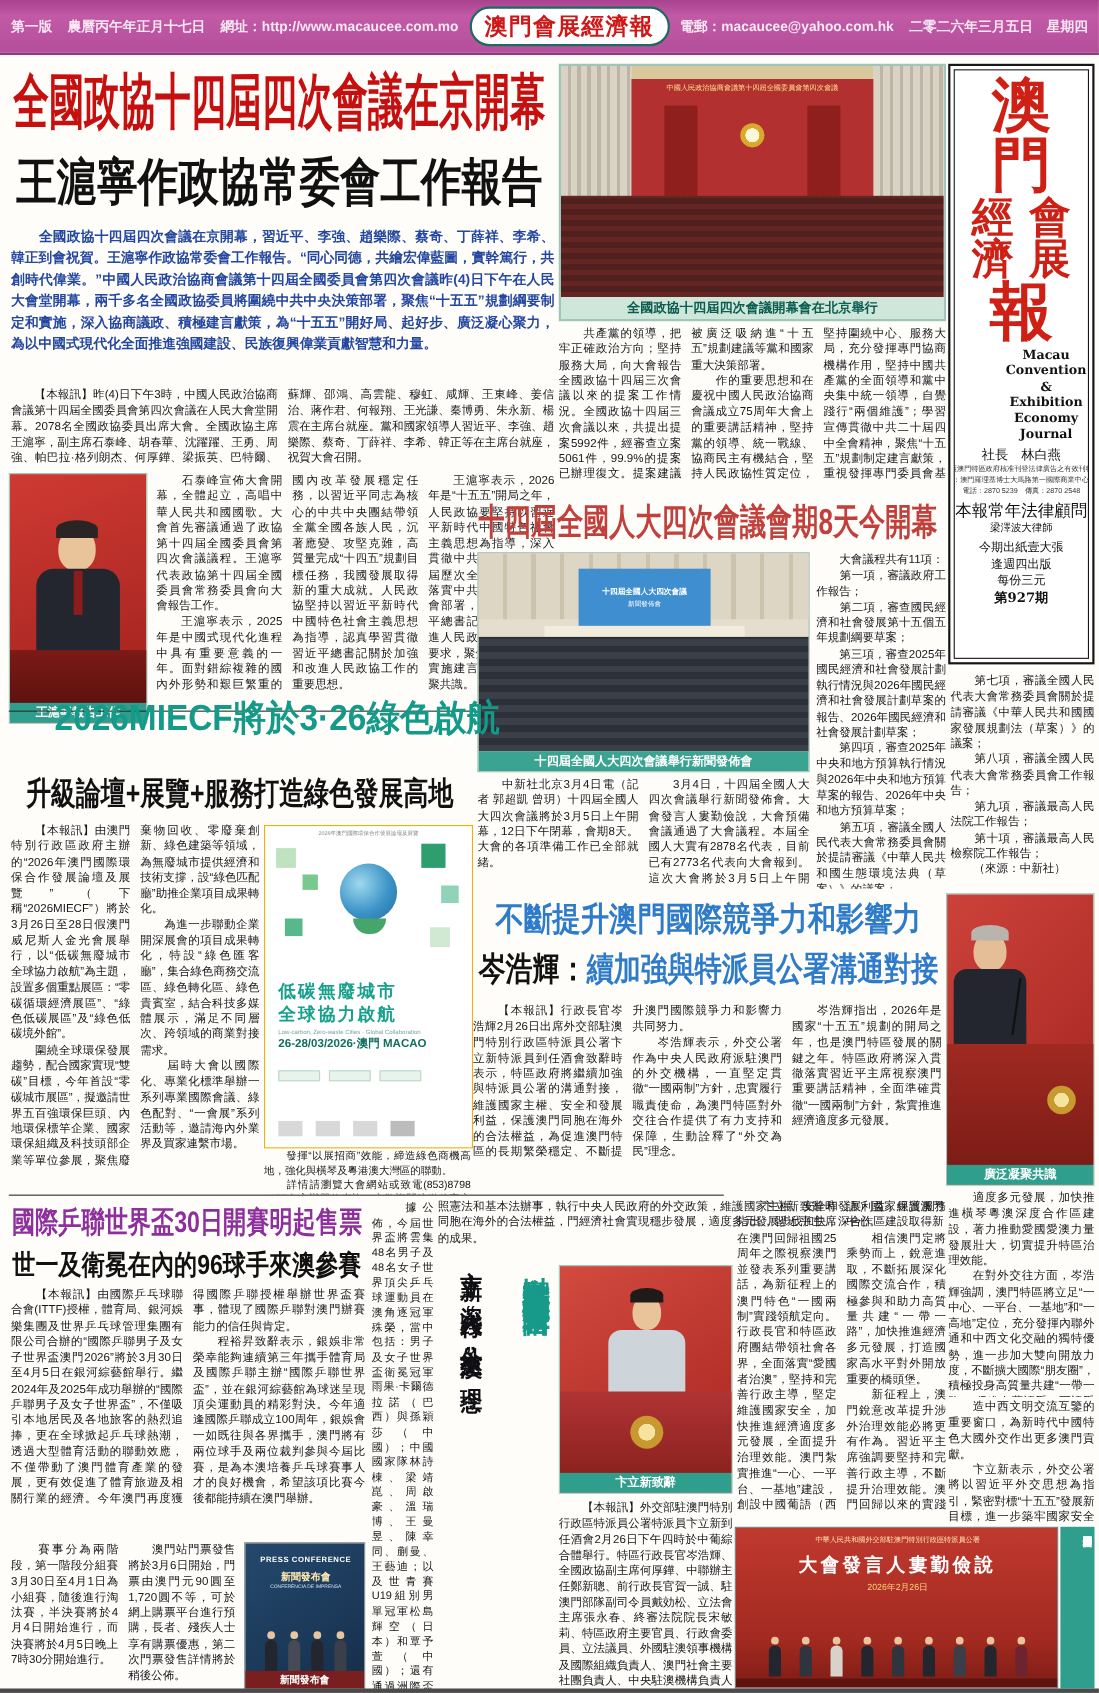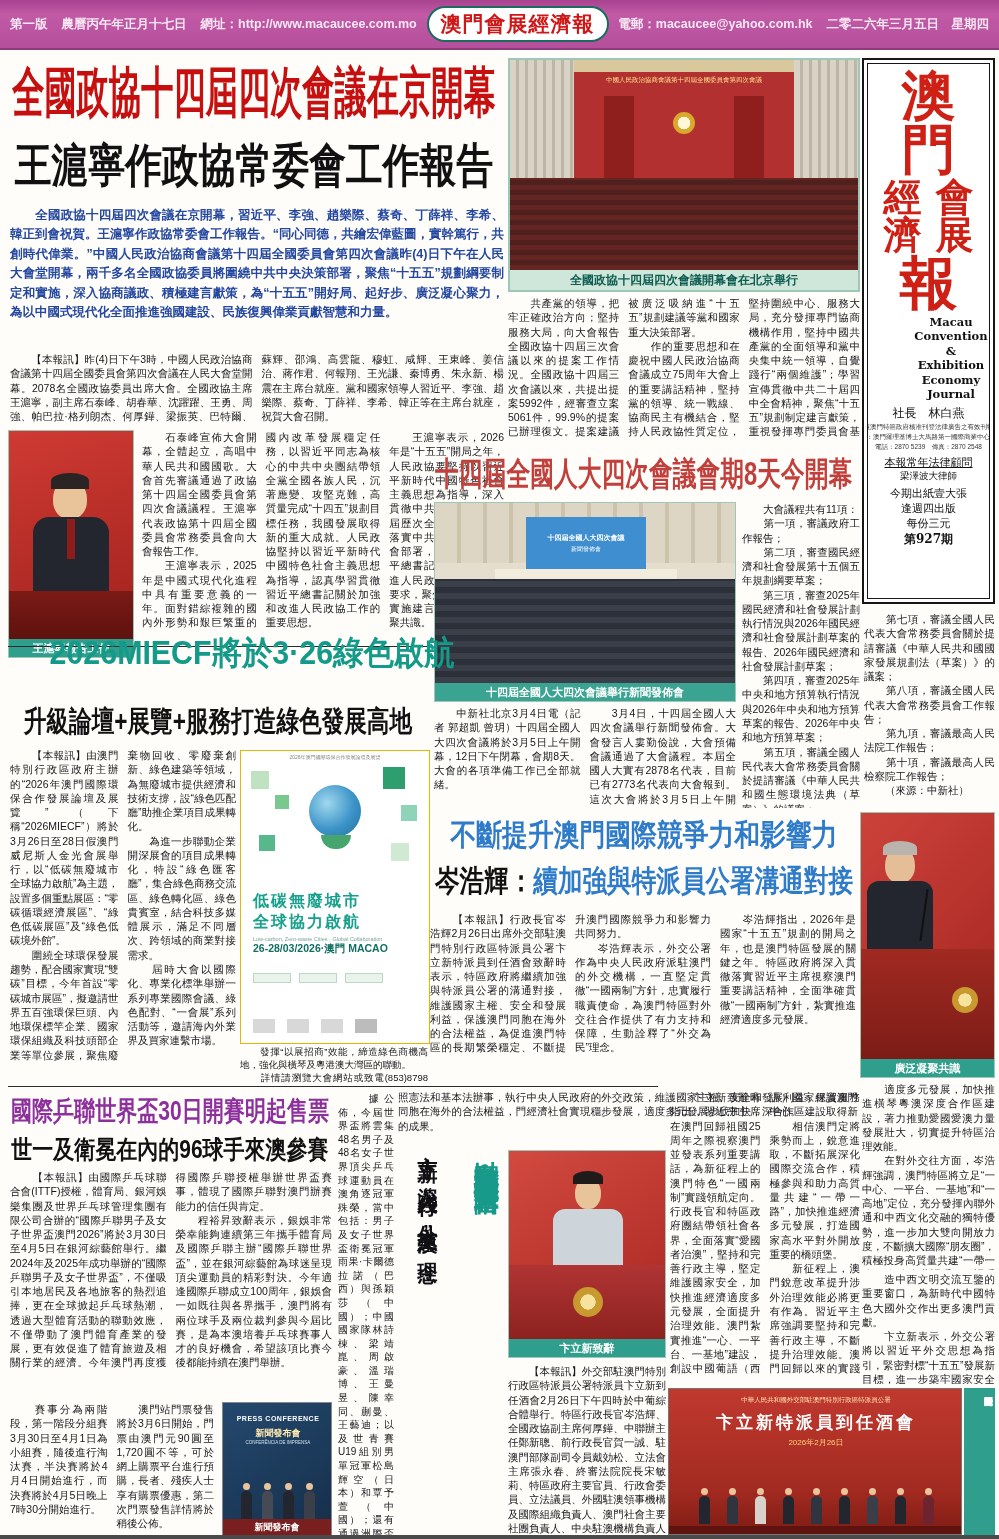--- a/index.html
+++ b/index.html
@@ -114,21 +114,21 @@
           <div class="mch" style="font-size:38px;">會</div>
           <div class="mch" style="font-size:38px;">展</div>
         </div>
       </div>
       <div class="mch" style="font-size:58px;">報</div>
       <div style="font-size:11.5px;font-weight:bold;font-family:'DejaVu Serif',serif;text-align:center;line-height:1.25;margin-top:3px;color:#111;margin-left:45px;">Macau Convention &amp; Exhibition Economy Journal</div>
       <div style="font-size:12px;font-family:'DejaVu Serif',serif;margin-top:4px;color:#111;">社長　林白燕</div>
       <div class="smallgray">獲澳門特區政府核准刊登法律廣告之有效刊物</div>
       <div class="smallgray">地址：澳門羅理基博士大馬路第一國際商業中心10樓</div>
       <div class="smallgray">電話：2870 5239　傳真：2870 2548</div>
-      <div style="font-size:11px;margin-top:3px;color:#111;text-decoration:underline;">本報常年法律顧問</div>
+      <div style="font-size:15px;margin-top:3px;color:#111;">本報常年法律顧問</div>
       <div style="font-size:9.5px;color:#111;">梁澤波大律師</div>
       <div style="font-size:11px;font-family:'DejaVu Serif',serif;margin-top:3px;color:#111;">今期出紙壹大張</div>
       <div style="font-size:11px;font-family:'DejaVu Serif',serif;color:#111;">逢週四出版</div>
       <div style="font-size:11px;font-family:'DejaVu Serif',serif;color:#111;">每份三元</div>
       <div style="font-size:12px;font-weight:bold;font-family:'DejaVu Serif',serif;color:#111;">第927期</div>
     </div>
   </div>
 
   <div class="abs body" style="left:864px;top:612px;width:131px;height:196px;">
     <p>　　第七項，審議全國人民代表大會常務委員會關於提請審議《中華人民共和國國家發展規劃法（草案）》的議案；</p>
@@ -314,21 +314,21 @@
   </div>
 
   <div class="abs body c2" style="left:670px;top:1090px;width:190px;height:292px;">
     <p>　　卞立新致辭時指出，習近平主席在澳門回歸祖國25周年之際視察澳門並發表系列重要講話，為新征程上的澳門特色“一國兩制”實踐領航定向。行政長官和特區政府團結帶領社會各界，全面落實“愛國者治澳”，堅持和完善行政主導，堅定維護國家安全，加快推進經濟適度多元發展，全面提升治理效能。澳門紮實推進“一心、一平台、一基地”建設，創設中國葡語（西語）國家經貿服務中心。</p>
     <p>　　相信澳門定將乘勢而上，銳意進取，不斷拓展深化國際交流合作，積極參與和助力高質量共建“一帶一路”，加快推進經濟多元發展，打造國家高水平對外開放重要的橋頭堡。</p>
     <p>　　新征程上，澳門銳意改革提升涉外治理效能必將更有作為。習近平主席強調要堅持和完善行政主導，不斷提升治理效能。澳門回歸以來的實踐證明，行政主導具有守正創新、政策穩定的優勢。</p>
   </div>
 
   <div class="abs ph" style="left:668px;top:1388px;width:294px;height:147px;background:linear-gradient(#c0392f,#a22a20 70%,#7e1c15);border:1px solid #777;">
     <div class="abs" style="left:0;top:7px;width:294px;text-align:center;color:#ffe3b0;font-size:6.5px;white-space:nowrap;">中華人民共和國外交部駐澳門特別行政區特派員公署</div>
-    <div class="abs" style="left:0;top:22px;width:294px;text-align:center;color:#fff;font-size:17px;font-weight:900;letter-spacing:3px;white-space:nowrap;">卞立新特派員到任酒會</div>
+    <div class="abs" style="left:0;top:22px;width:294px;text-align:center;color:#fff;font-size:17px;font-weight:900;letter-spacing:3px;white-space:nowrap;">大會發言人婁勤儉說</div>
     <div class="abs" style="left:0;top:48px;width:294px;text-align:center;color:#ffd37a;font-size:8px;">2026年2月26日</div>
     <div class="abs" style="left:0;bottom:10px;width:294px;display:flex;justify-content:center;gap:17px;">
       <div class="person"></div>
       <div class="person" style="background:#30343e;"></div>
       <div class="person" style="background:#d8d2ca;"></div>
       <div class="person"></div>
       <div class="person" style="background:#30343e;"></div>
       <div class="person"></div>
       <div class="person" style="background:#3a3e48;"></div>
       <div class="person"></div>

